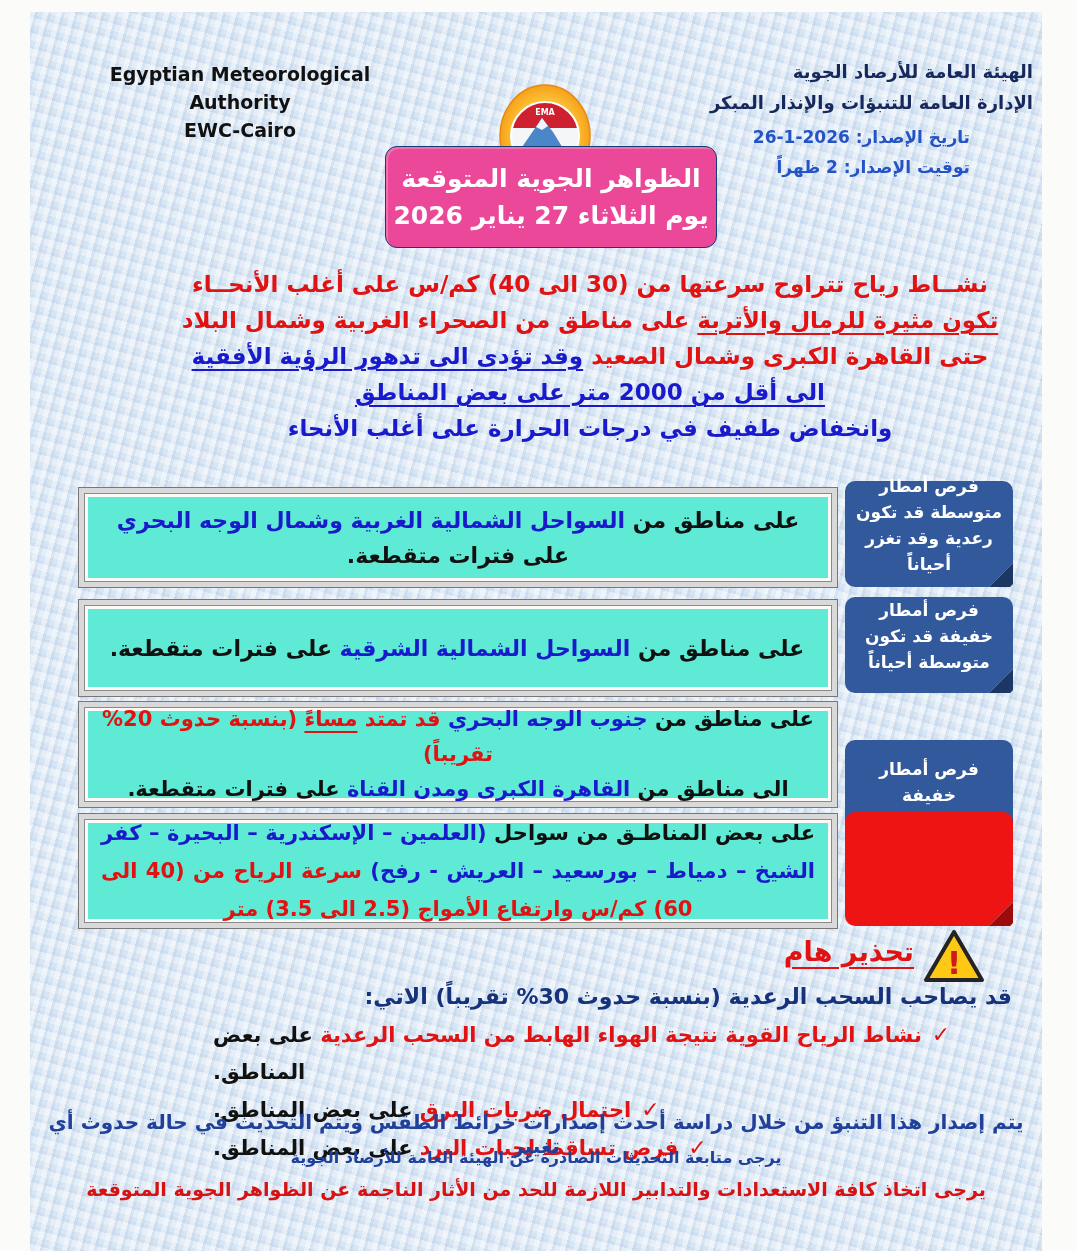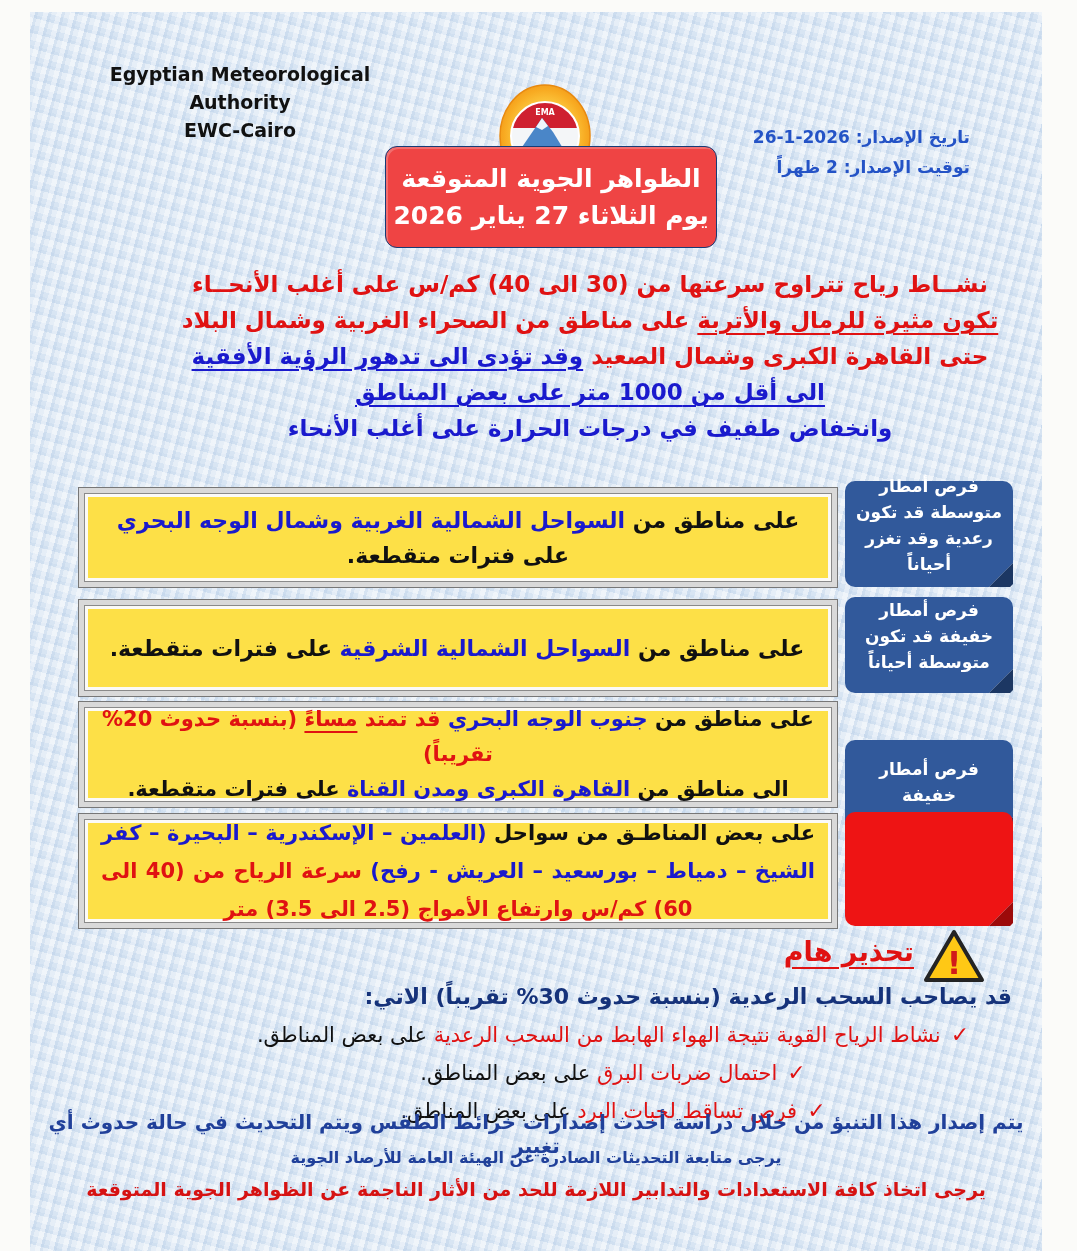--- a/index.html
+++ b/index.html
@@ -11,71 +11,75 @@
       repeating-linear-gradient(105deg, rgba(255,255,255,.40) 0 5px, rgba(176,200,228,.28) 5px 8px, rgba(226,237,248,0) 8px 13px),
       repeating-linear-gradient(15deg, rgba(255,255,255,.35) 0 7px, rgba(186,208,232,.25) 7px 10px, rgba(226,237,248,0) 10px 15px);
   }
   .abs{position:absolute;}
   .rtl{direction:rtl;unicode-bidi:embed;}
 
   .hdr-en{left:70px;top:60px;width:340px;text-align:center;font-size:19px;font-weight:bold;color:#111;line-height:28px;}
   .hdr-ar{right:44px;top:56px;width:380px;text-align:right;font-size:18px;font-weight:bold;color:#17285c;line-height:31px;}
   .hdr-date{right:107px;top:122px;width:300px;text-align:right;font-size:17px;font-weight:bold;color:#2453c6;line-height:30px;}
 
-  .titlebox{left:385px;top:146px;width:330px;height:100px;background:#ef4444;border:1px solid #163c77;border-radius:12px;
+  .titlebox{left:385px;top:146px;width:330px;height:100px;background:#ec4899;border:1px solid #163c77;border-radius:12px;
     box-shadow:inset 2px 2px 0 rgba(255,255,255,.22);display:flex;flex-direction:column;justify-content:center;gap:8px;
     color:#fff;text-align:center;font-size:25px;font-weight:bold;}
 
   .summary{left:140px;top:266px;width:900px;text-align:center;font-size:23px;font-weight:bold;line-height:36px;}
   .red{color:#e01212;}
   .blue{color:#1a1acd;}
   .black{color:#111;}
   .u-red{text-decoration:underline;text-decoration-thickness:2px;text-underline-offset:5px;}
   .u-blue{text-decoration:underline;text-decoration-thickness:2px;text-underline-offset:5px;}
 
-  .gbox{left:78px;width:760px;background:#fde047;border:1px solid #777;
+  .gbox{left:78px;width:760px;background:#5eead4;border:1px solid #777;
     box-shadow:inset 0 0 0 5px #d9d9d9, inset 0 0 0 6px #8a8a8a, inset 0 0 0 9px #fbfaf7;
     display:flex;align-items:center;justify-content:center;padding:0 22px;box-sizing:border-box;}
   .gbox .txt{font-size:22px;font-weight:bold;text-align:center;line-height:35px;width:100%;}
   .gbox.small .txt{font-size:21px;}
   .gbox.justify .txt{text-align:justify;text-align-last:center;line-height:38px;}
 
   .plate{width:168px;}
   .plate .bg{position:absolute;inset:0;border-radius:10px;
     clip-path:polygon(0 0,100% 0,100% calc(100% - 24px),calc(100% - 24px) 100%,0 100%);}
   .plate .fold{position:absolute;right:0;bottom:0;width:24px;height:24px;
     clip-path:polygon(100% 0,0 100%,88% 100%,100% 88%);}
   .plate .cap{position:absolute;inset:0 8px 18px 8px;display:flex;align-items:center;justify-content:center;
     color:#fff;font-weight:bold;text-align:center;font-size:17px;line-height:26px;}
   .plate.blue .bg{background:#31599b;} .plate.blue .fold{background:#1c3763;}
   .plate.redp .bg{background:#ee1414;} .plate.redp .fold{background:#9c0a0a;}
   .plate.redp .cap{font-size:20px;line-height:30px;}
 
   .warn-title{right:163px;top:936px;font-size:27px;font-weight:bold;color:#e01212;
     text-decoration:underline;text-decoration-thickness:2px;text-underline-offset:6px;}
   .warn-intro{right:65px;top:984px;font-size:22px;font-weight:bold;color:#15327a;text-align:right;}
-  .warn-list{right:64px;top:1016px;width:800px;text-align:center;font-size:21px;font-weight:normal;line-height:37px;}
+  .warn-list{right:64px;top:1016px;width:800px;text-align:left;font-size:21px;font-weight:bold;line-height:37px;}
   .warn-list .check{color:#e01212;margin-left:10px;font-size:22px;}
 
   .footer{left:30px;width:1012px;text-align:center;font-weight:bold;}
   .f1{top:1110px;font-size:20px;color:#20409a;}
   .f2{top:1148px;font-size:16px;color:#20409a;}
   .f3{top:1178px;font-size:19px;color:#d61212;}
 </style>
 </head>
 <body>
 
 <div class="page">
   <div class="paper abs"></div>
 
   <div class="abs hdr-en">
     <div>Egyptian Meteorological Authority</div>
     <div>EWC-Cairo</div>
   </div>
 
+  <div class="abs hdr-ar rtl">
+    <div>الهيئة العامة للأرصاد الجوية</div>
+    <div>الإدارة العامة للتنبؤات والإنذار المبكر</div>
+  </div>
   <div class="abs hdr-date rtl">
     <div>تاريخ الإصدار: 2026-1-26</div>
     <div>توقيت الإصدار: 2 ظهراً</div>
   </div>
 
   <div class="abs" style="left:498px;top:84px;width:94px;height:106px;">
     <svg width="94" height="106" viewBox="0 0 94 106">
       <defs>
         <radialGradient id="sun" cx="50%" cy="50%" r="60%">
           <stop offset="35%" stop-color="#ffdf56"></stop>
@@ -103,21 +107,21 @@
 
   <div class="abs titlebox rtl">
     <div>الظواهر الجوية المتوقعة</div>
     <div>يوم الثلاثاء 27 يناير 2026</div>
   </div>
 
   <div class="abs summary rtl">
     <div><span class="red">نشــاط رياح تتراوح سرعتها من (30 الى 40) كم/س على أغلب الأنحــاء</span></div>
     <div><span class="red u-red">تكون مثيرة للرمال والأتربة</span><span class="red"> على مناطق من الصحراء الغربية وشمال البلاد</span></div>
     <div><span class="red">حتى القاهرة الكبرى وشمال الصعيد </span><span class="blue u-blue">وقد تؤدى الى تدهور الرؤية الأفقية</span></div>
-    <div><span class="blue u-blue">الى أقل من 1000 متر على بعض المناطق</span></div>
+    <div><span class="blue u-blue">الى أقل من 2000 متر على بعض المناطق</span></div>
     <div><span class="blue">وانخفاض طفيف في درجات الحرارة على أغلب الأنحاء</span></div>
   </div>
 
   <div class="abs gbox rtl" style="top:487px;height:101px;">
     <div class="txt"><span class="black">على مناطق من </span><span class="blue">السواحل الشمالية الغربية وشمال الوجه البحري</span><span class="black"> على فترات متقطعة.</span></div>
   </div>
   <div class="abs plate blue" style="left:845px;top:481px;height:106px;">
     <div class="bg"></div>
       <div class="fold"></div>
     <div class="cap rtl">فرص أمطار متوسطة قد تكون رعدية وقد تغزر أحياناً</div>

